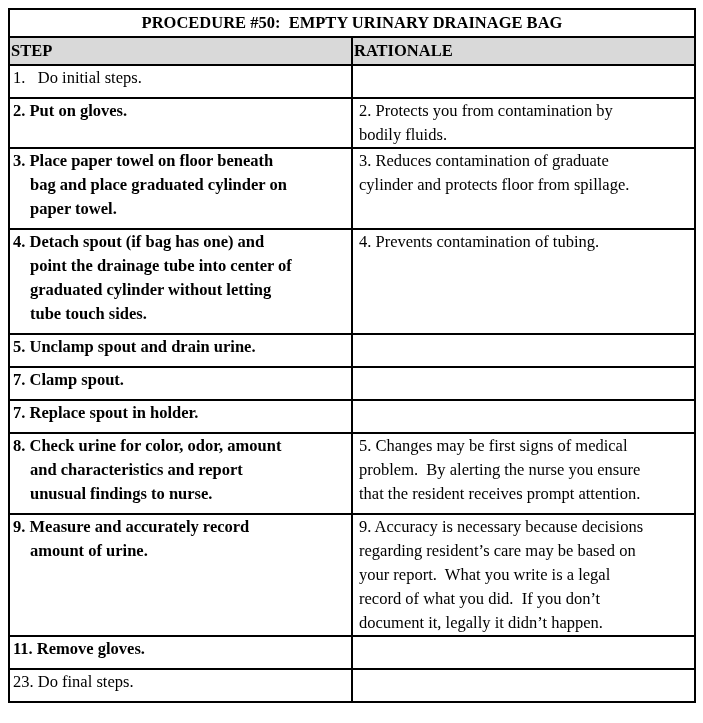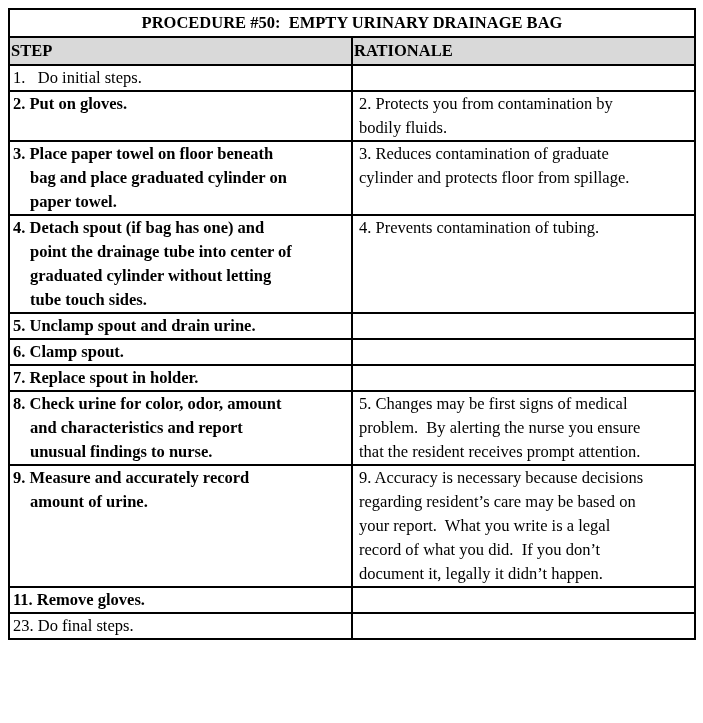--- a/index.html
+++ b/index.html
@@ -39,21 +39,21 @@
     background: #ffffff;
   }
   td.head-cell {
     text-align: left;
     font-weight: bold;
     font-size: 17px;
     background: var(--header-bg, #d9d9d9);
   }
   td.step-cell {
     font-weight: bold;
-    padding: 0 4px 0 20px;
+    padding: 0 4px 7px 20px;
     text-indent: -17px;
     white-space: pre-wrap;
   }
   td.step-cell.regular {
     font-weight: normal;
   }
   td.rationale-cell {
     padding: 0 4px 0 6px;
     white-space: pre-wrap;
   }
@@ -96,21 +96,21 @@
 point the drainage tube into center of
 graduated cylinder without letting
 tube touch sides.</td>
           <td class="rationale-cell">4. Prevents contamination of tubing.</td>
         </tr>
         <tr>
           <td class="step-cell">5. Unclamp spout and drain urine.</td>
           <td class="rationale-cell"></td>
         </tr>
         <tr>
-          <td class="step-cell">6. Clamp spout.</td>
+          <td class="step-cell">7. Clamp spout.</td>
           <td class="rationale-cell"></td>
         </tr>
         <tr>
           <td class="step-cell">7. Replace spout in holder.</td>
           <td class="rationale-cell"></td>
         </tr>
         <tr>
           <td class="step-cell">8. Check urine for color, odor, amount
 and characteristics and report
 unusual findings to nurse.</td>

